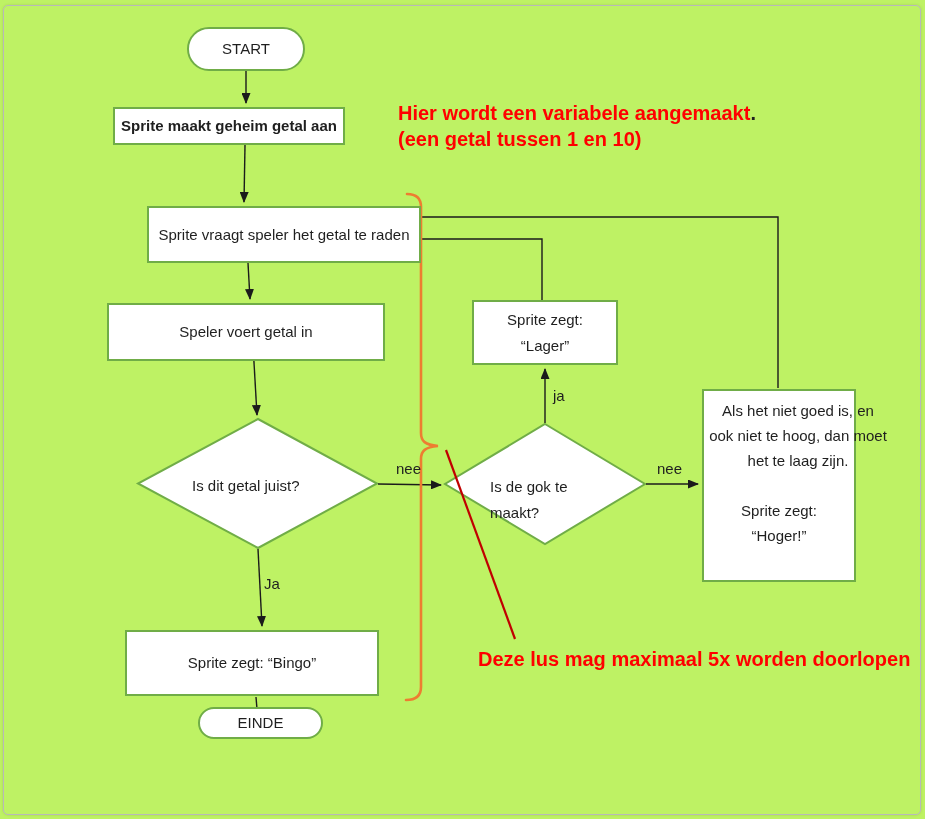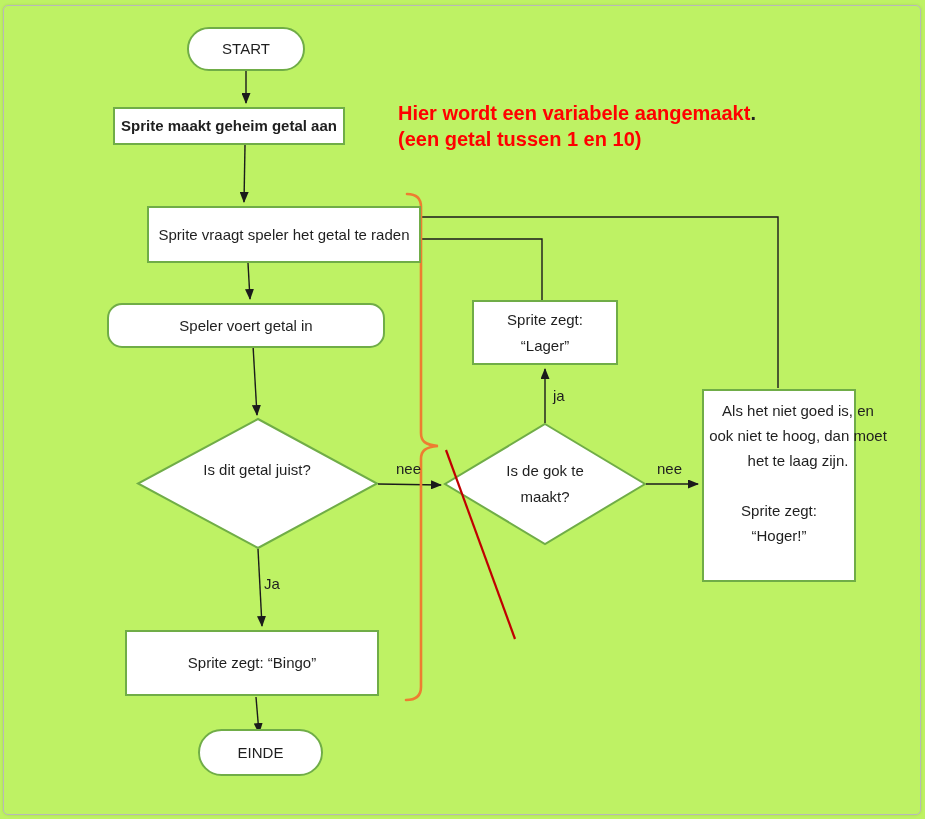--- a/index.html
+++ b/index.html
@@ -14,21 +14,21 @@
     pointer-events:none;
   }
   svg.layer { position:absolute; left:0; top:0; width:925px; height:819px; }
   .box {
     position:absolute; box-sizing:border-box; border:2px solid #70AD47; background:#fff;
     display:flex; align-items:center; justify-content:center; text-align:center;
     font-size:15px; line-height:24px; color:#1f1f1f;
   }
   .stadium { border-radius:24px; }
   .dtext {
-    position:absolute; text-align:center; font-size:15px; line-height:26px; color:#1f1f1f;
+    position:absolute; text-align:left; font-size:15px; line-height:26px; color:#1f1f1f;margin-top:16px;
   }
   .edge-label { position:absolute; font-size:15px; color:#1f1f1f; }
   .note { position:absolute; font-weight:bold; color:#FF0000; font-size:20px; line-height:26px; }
   .note .black-dot { color:#1f1f1f; }
   #node-say-hoger { display:block; padding:7px 5px; line-height:25px; }
   #node-say-hoger .para1 { margin:0 auto; width:178px; }
   #node-say-hoger .para2 { margin-top:25px; }
   .inner-250 { width:252px; }
 </style>
 </head>
@@ -70,21 +70,21 @@
   </div>
 
   <div class="box" style="left:113px; top:107px; width:232px; height:38px;font-weight:bold;">
     <span>Sprite maakt geheim getal aan</span>
   </div>
 
   <div class="box" style="left:103px; top:206px; width:274px; height:57px;margin-left:44px;">
     <span class="inner-250">Sprite vraagt speler het getal te raden</span>
   </div>
 
-  <div class="box" style="left:107px; top:303px; width:278px; height:45px;border-radius:15px;">
+  <div class="box" style="left:107px; top:303px; width:278px; height:58px;">
     <span>Speler voert getal in</span>
   </div>
 
   <div class="dtext" style="left:192px; top:457px; width:130px;">Is dit getal juist?</div>
 
   <div class="dtext" style="left:490px; top:458px; width:110px;">Is de gok te maakt?</div>
 
   <div class="box" style="left:472px; top:300px; width:146px; height:65px; line-height:26px; flex-direction:column;">
     <div>Sprite zegt:</div>
     <div>“Lager”</div>
@@ -95,29 +95,30 @@
     <div class="para2">
       <div>Sprite zegt:</div>
       <div>“Hoger!”</div>
     </div>
   </div>
 
   <div class="box" style="left:125px; top:630px; width:254px; height:66px;">
     <span>Sprite zegt: “Bingo”</span>
   </div>
 
-  <div class="box stadium" style="left:198px; top:729px; width:125px; height:47px;">
+  <div class="box stadium" style="left:198px; top:707px; width:125px; height:32px;">
     <span>EINDE</span>
   </div>
 
   <div class="edge-label" style="left:396px; top:460px;">nee</div>
   <div class="edge-label" style="left:264px; top:575px;">Ja</div>
   <div class="edge-label" style="left:553px; top:387px;">ja</div>
   <div class="edge-label" style="left:657px; top:460px;">nee</div>
 
   <div class="note" style="left:398px; top:100px;">
     <span>Hier wordt een variabele aangemaakt</span><span class="black-dot">.</span><br>
     <span>(een getal tussen 1 en 10)</span>
   </div>
 
+  <div class="note" style="left:478px; top:646px;">Deze lus mag maximaal 5x worden doorlopen</div>
 
   <div id="frame"></div>
 </div>
 
 </body></html>

